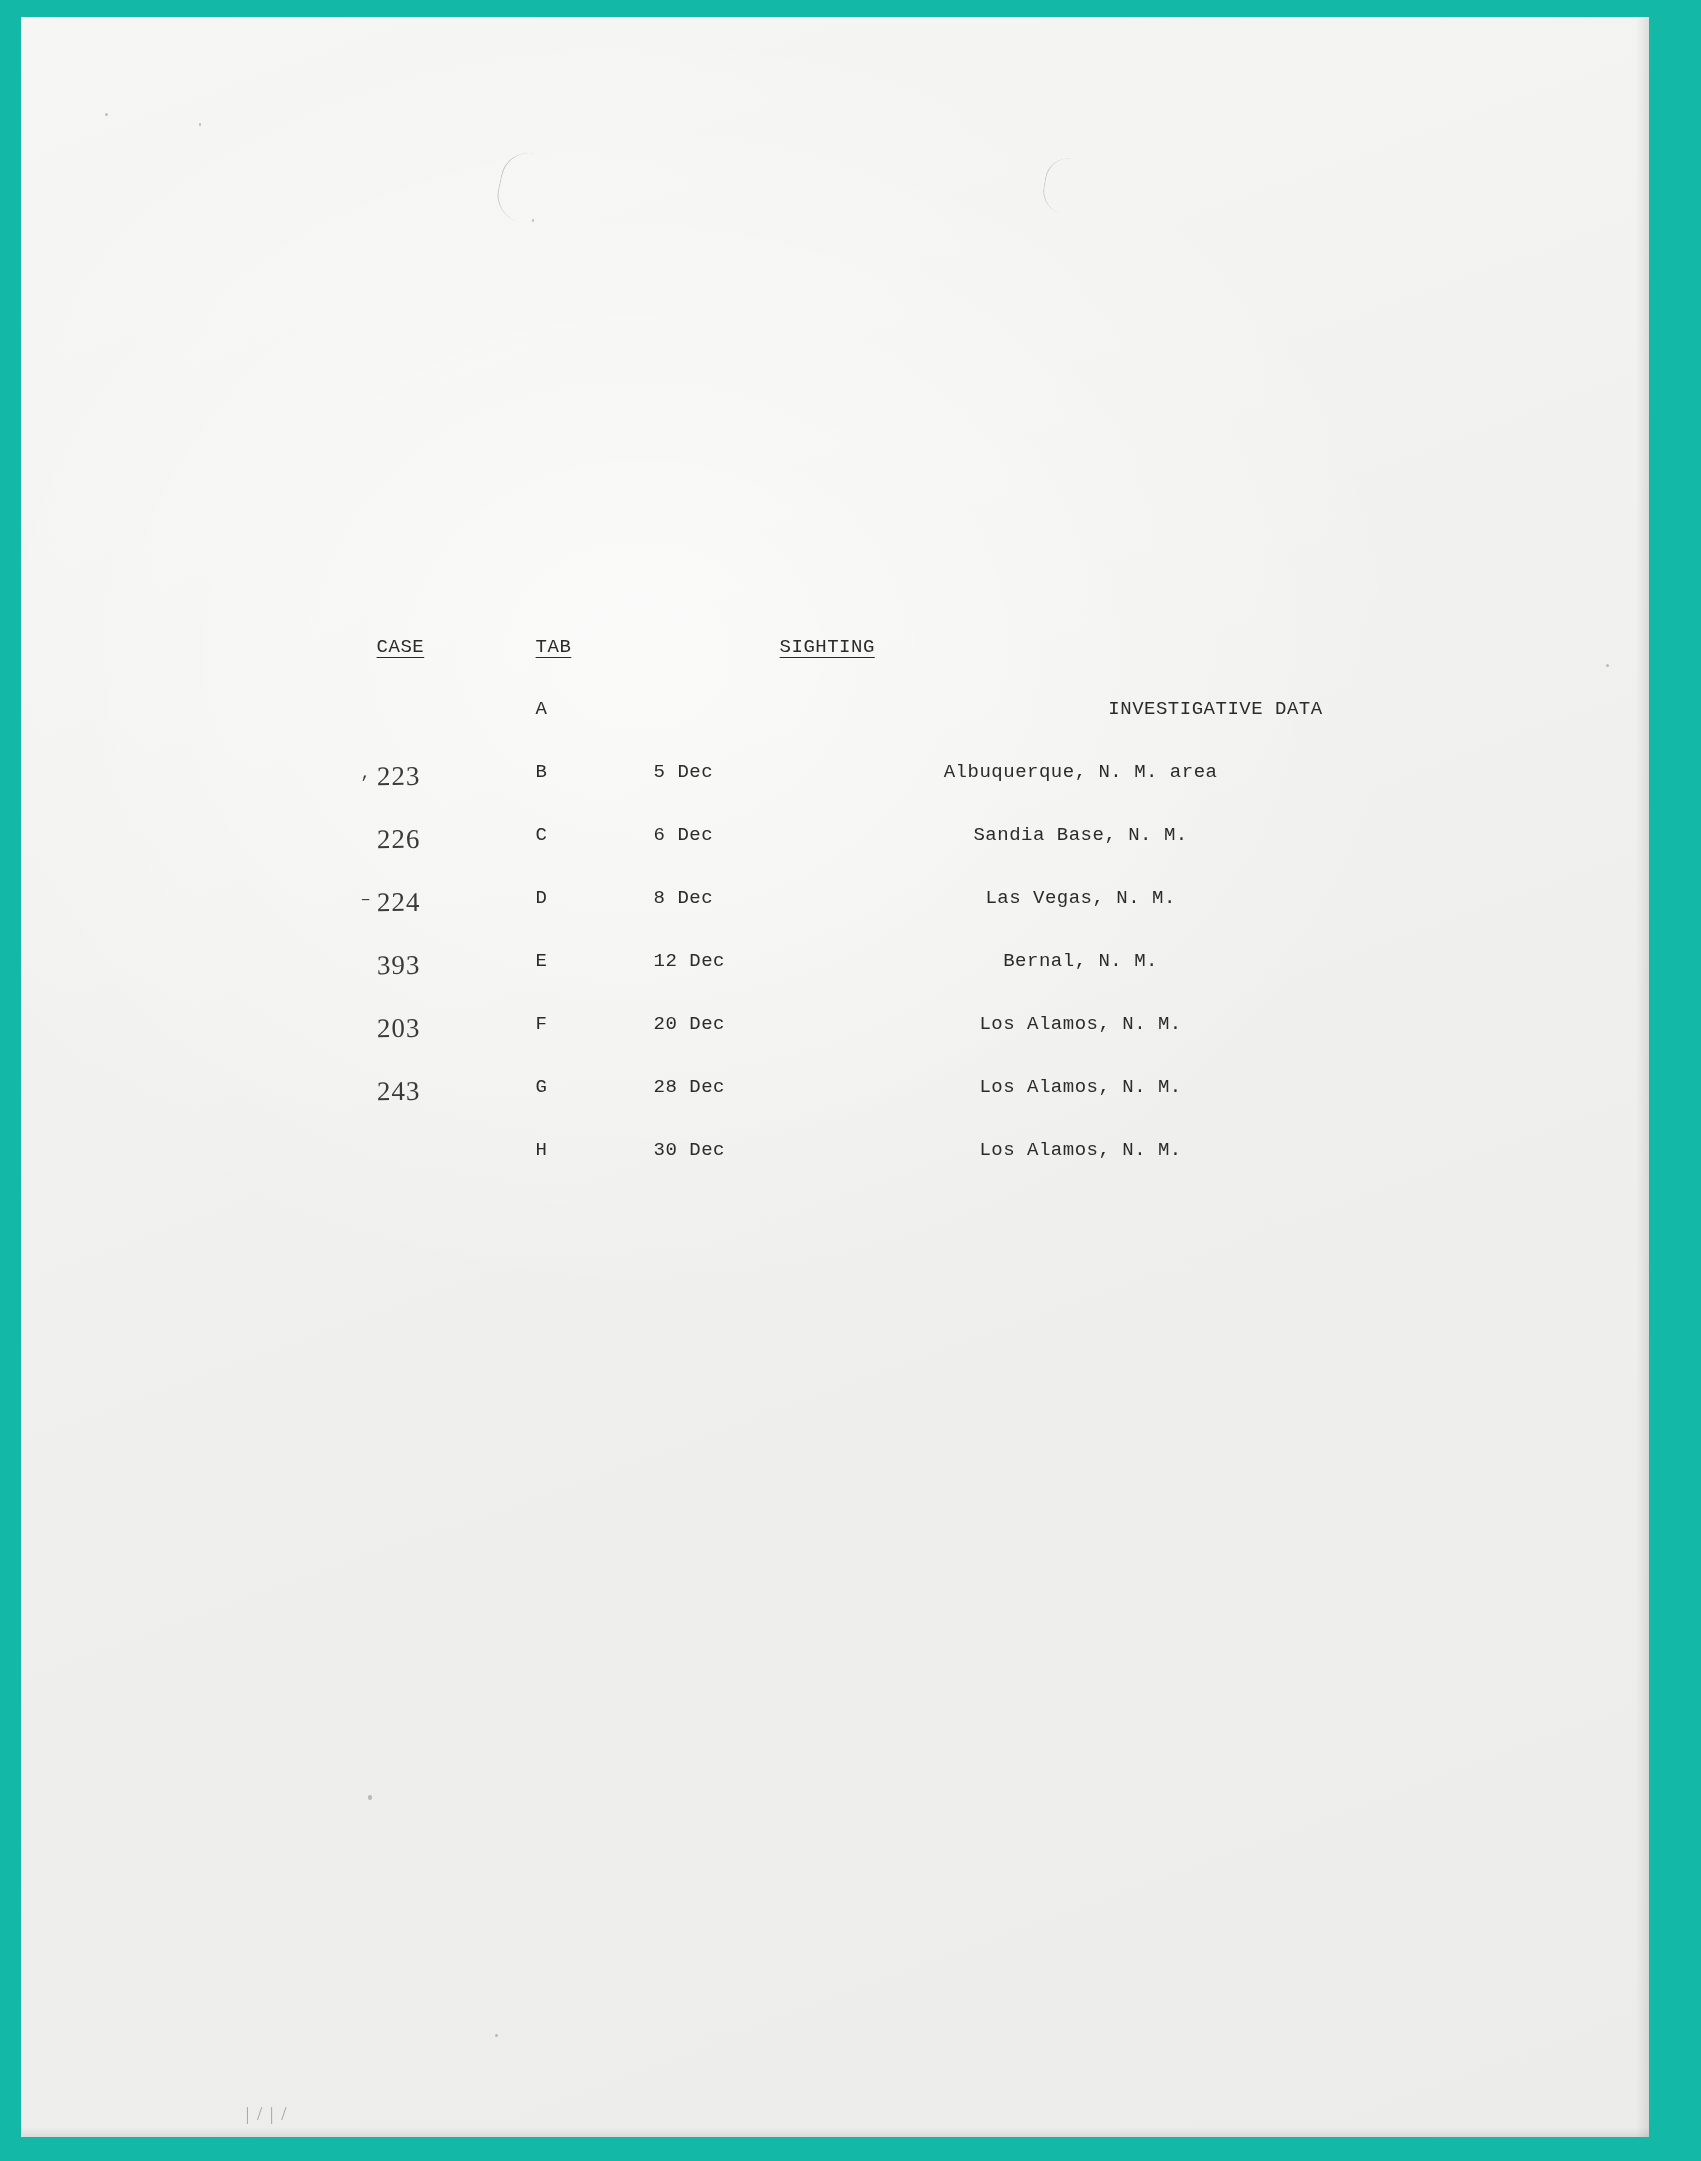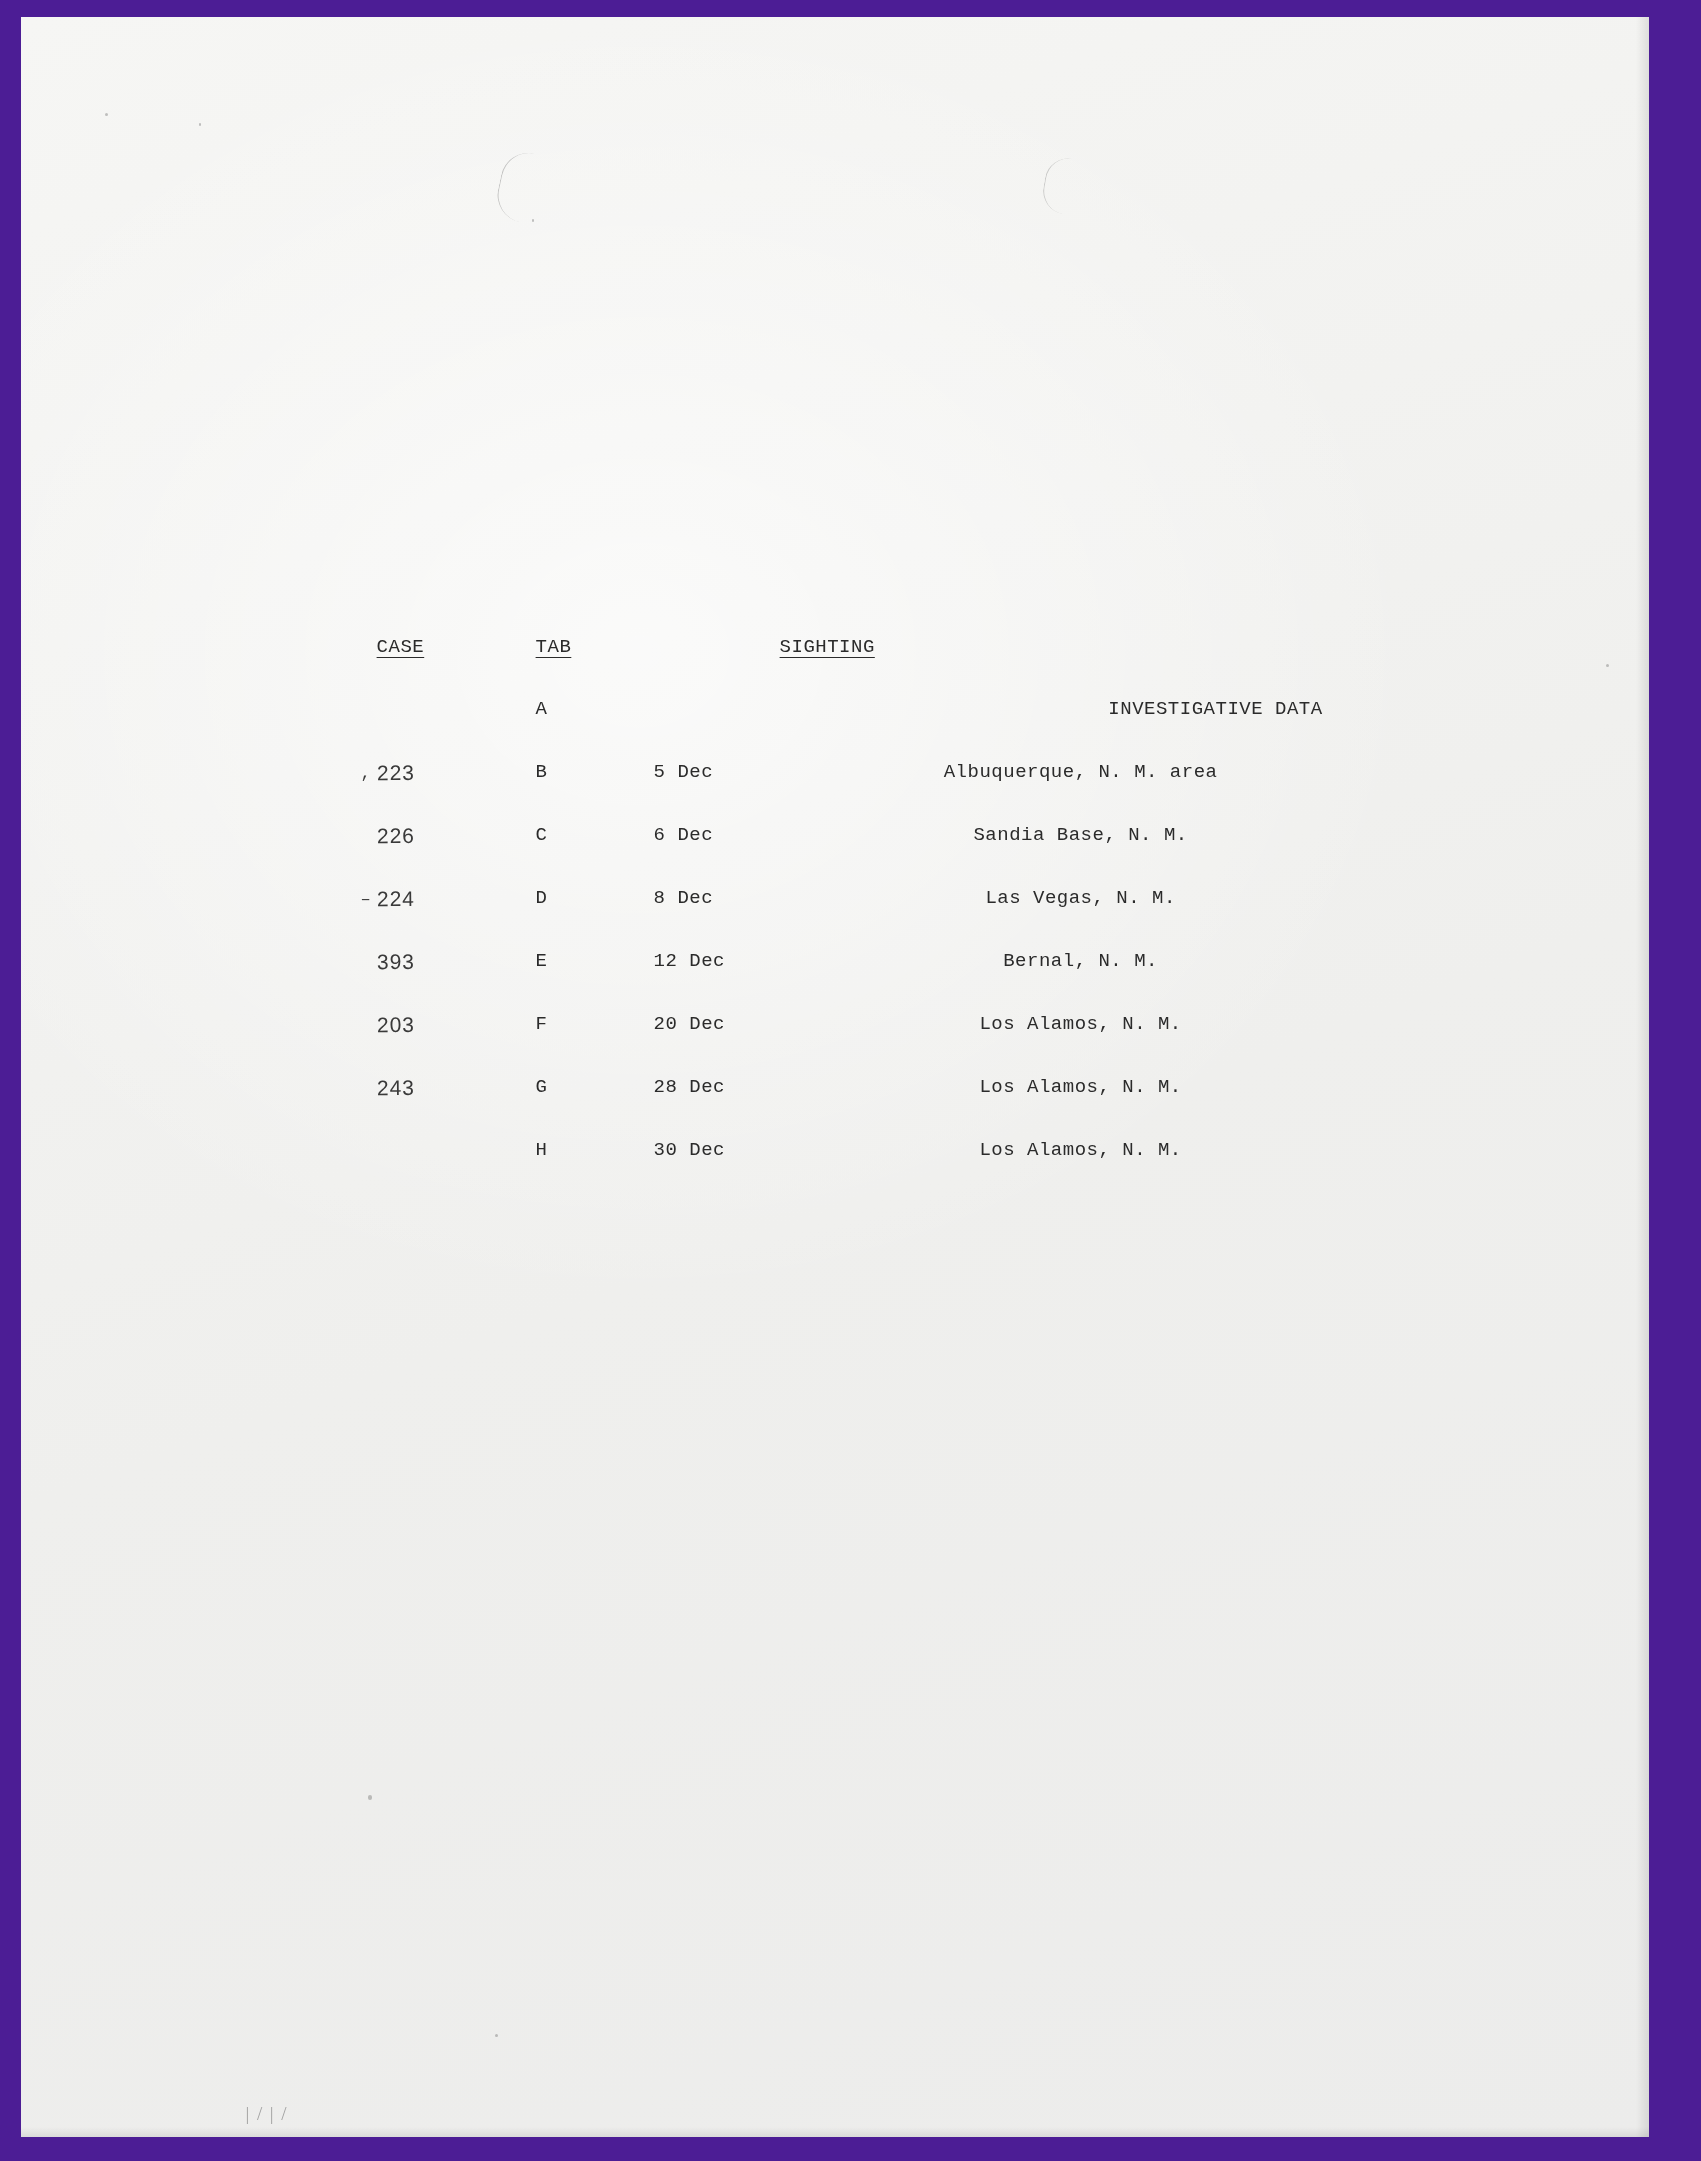--- a/index.html
+++ b/index.html
@@ -13,21 +13,21 @@
     overflow: hidden;
     font-family: "Liberation Mono", monospace;
   }
 
   
   #page-frame {
     position: absolute;
     left: 0; top: 0;
     width: 1702px;
     height: 2161px;
-    background: #4c1d95;
+    background: #14b8a6;
   }
 
   
   #sheet {
     position: absolute;
     left: 20.6px;
     top: 17px;
     width: 1628px;
     height: 2120px;
     background: #f3f3f1;
@@ -95,24 +95,24 @@
   #hdr-tab     { position: absolute; left: 159px; top: 0; }
   #hdr-sighting{ position: absolute; left: 403px; top: 0; }
   #hdr-date    { position: absolute; left: 277px; top: 0; }
   #hdr-location{ position: absolute; left: 554px; top: 0; }
 
   
   .col-wide { position: absolute; left: 277px; width: 657px; text-align: right; margin-left: 12px; }
 
   
   .hand {
-    font-family: Liberation Sans, sans-serif;
+    font-family: Liberation Serif, serif;
     letter-spacing: 0.9px;
     color: #3a3a3a;
-    font-size: 21px;
+    font-size: 27px;
     transform: rotate(-0.6deg);
     display: inline-block;
   }
 
   .tick {
     position: absolute;
     left: -16px;
     top: 2.8px;
     color: #3a3a3a;
     font-size: 17px;

